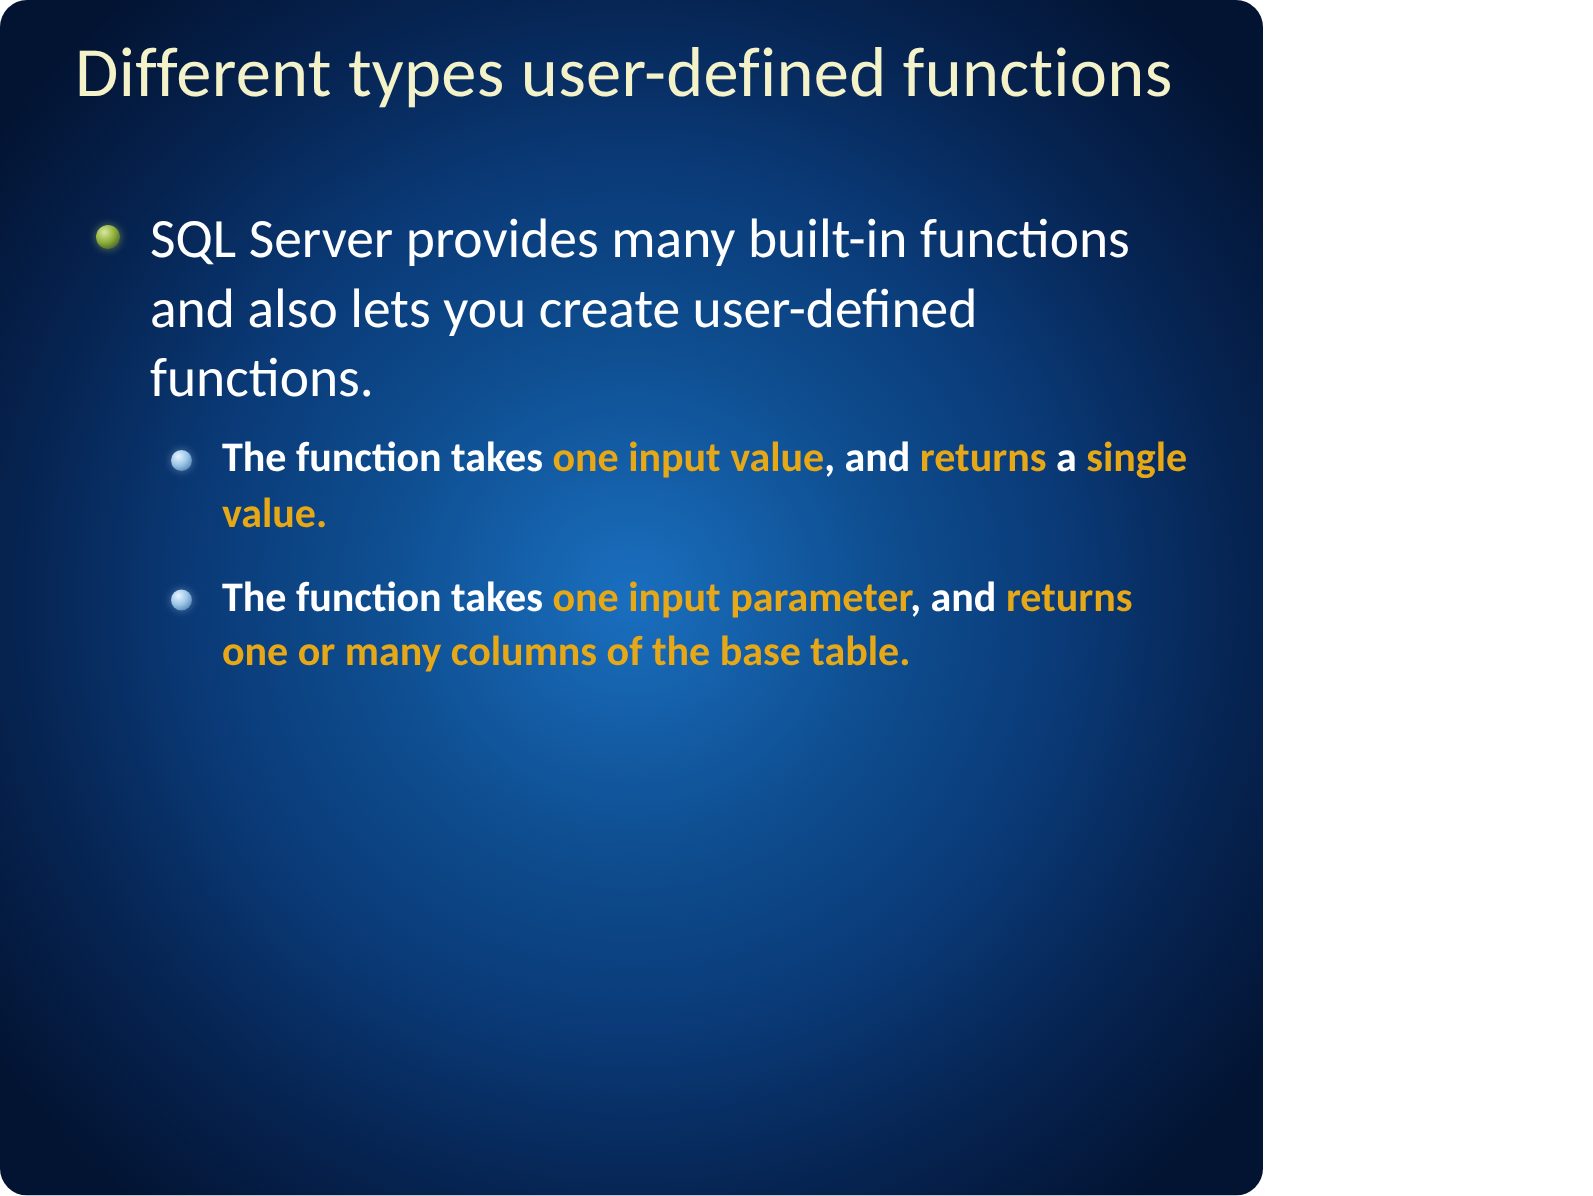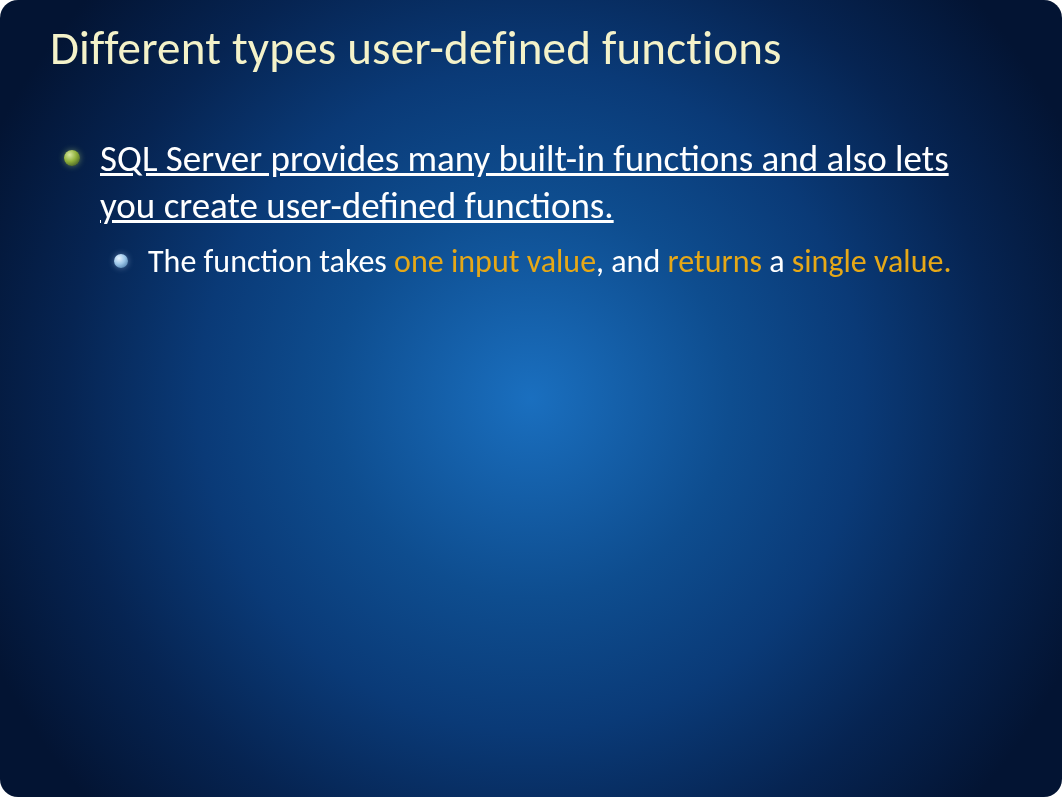--- a/index.html
+++ b/index.html
@@ -4,21 +4,21 @@
 <style>
   html, body {
     margin: 0;
     padding: 0;
     width: 1062px;
     height: 797px;
     overflow: hidden;
     font-family: "Segoe UI", "Calibri", "Helvetica Neue", Arial, sans-serif;
   }
   .slide {
-    width: 1062px;
+    width: 842px;
     height: 797px;
     box-sizing: border-box;
     border-radius: 18px;
     background: radial-gradient(circle at 50% 50%, #1a6fbf 0%, #0e4d8f 30%, #0a3a77 50%, #062452 70%, #031433 90%);
     padding: 20px 50px 28px 50px;
     position: relative;
     color: #ffffff;
   }
   .title {
     font-size: 47px;
@@ -33,39 +33,38 @@
     margin: 0 0 0 10px;
   }
   .bullet-l1 {
     position: relative;
     padding-left: 40px;
     font-size: 37px;
     font-weight: 300;
     line-height: 1.25;
     margin-bottom: 12px;
     color: #ffffff;
-    text-decoration: underline;
   }
   .bullet-l1::before {
     content: "";
     position: absolute;
     left: 4px;
     top: 14px;
     width: 16px;
     height: 16px;
     border-radius: 50%;
     background: radial-gradient(circle at 35% 30%, #d8e8a0 0%, #8fb03a 45%, #4a652a 80%);
     box-shadow: 0 0 6px rgba(200,230,120,0.45);
   }
   .bullet-l2 {
     position: relative;
     padding-left: 38px;
     margin-left: 50px;
-    font-size: 32px;
-    font-weight: 400;
+    font-size: 28px;
+    font-weight: 700;
     line-height: 1.3;
     margin-bottom: 20px;
     margin-top: 8px;
     color: #ffffff;
   }
   .bullet-l2::before {
     content: "";
     position: absolute;
     left: 4px;
     top: 13px;
@@ -79,14 +78,15 @@
   .hl-orange { color: #e6a817; }
 </style>
 </head>
 <body>
 
 <div class="slide">
   <h1 class="title">Different types user-defined functions</h1>
   <div class="bullets" id="bullets">
       <div class="bullet-l1"><span>SQL Server provides many built-in functions and also lets you create user-defined functions.</span></div>
       <div class="bullet-l2"><span>The function takes </span><span class="hl-orange">one input value</span><span>, and </span><span class="hl-orange">returns</span><span> a </span><span class="hl-orange">single value.</span></div>
+      <div class="bullet-l2"><span>The function takes </span><span class="hl-orange">one input parameter</span><span>, and </span><span class="hl-orange">returns one or many columns of the base table.</span></div>
     </div>
 </div>
 
 </body></html>

